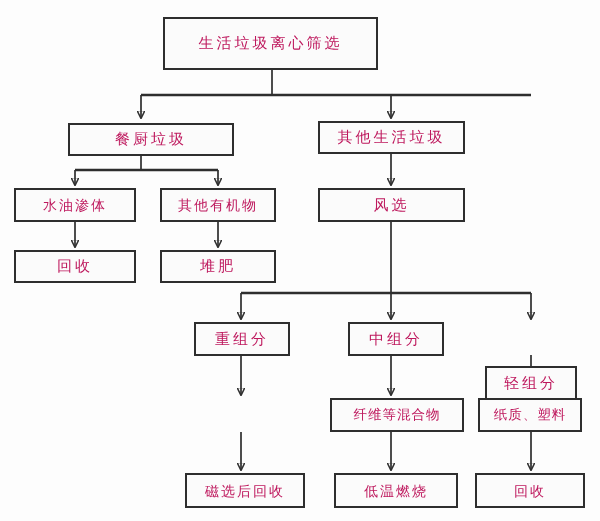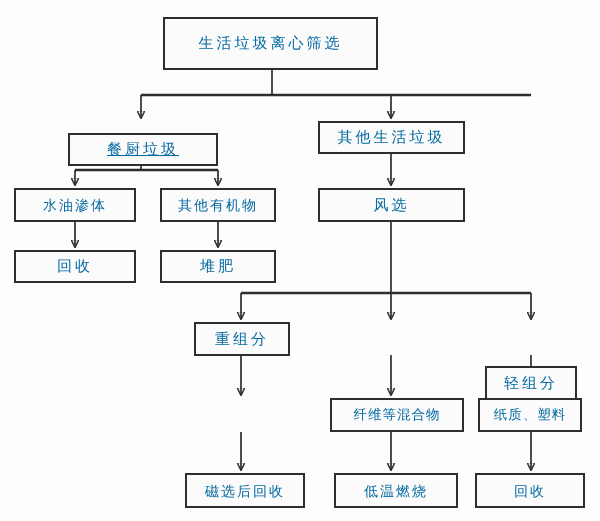--- a/index.html
+++ b/index.html
@@ -18,21 +18,21 @@
     overflow: hidden;
   }
   .node {
     position: absolute;
     box-sizing: border-box;
     border: 1.6px solid #3a3a3a;
     background: #fbfbfb;
     display: flex;
     align-items: center;
     justify-content: center;
-    color: #0369a1;
+    color: #be185d;
     letter-spacing: 2px;
     white-space: nowrap;
     line-height: 1;
     text-align: center;
   }
   .node.thick {
     border-width: 2px;
     border-color: #2e2e2e;
   }
   .node .lbl {
@@ -104,21 +104,21 @@
 
     <line x1="241" y1="432" x2="241" y2="470" marker-end="url(#ah)"></line>
     <line x1="391" y1="432" x2="391" y2="470" marker-end="url(#ah)"></line>
     <line x1="531" y1="432" x2="531" y2="470" marker-end="url(#ah)"></line>
   </svg>
 
   <div class="node thick" style="left:163px; top:17px; width:215px; height:53px;">
     <span class="lbl">生活垃圾离心筛选</span>
   </div>
 
-  <div class="node thick" style="left:68px; top:133px; width:150px; height:33px;text-decoration:underline;">
+  <div class="node thick" style="left:68px; top:123px; width:166px; height:33px;">
     <span class="lbl">餐厨垃圾</span>
   </div>
   <div class="node thick" style="left:318px; top:121px; width:147px; height:33px;">
     <span class="lbl">其他生活垃圾</span>
   </div>
 
   <div class="node thick small" style="left:160px; top:188px; width:116px; height:34px;">
     <span class="lbl">其他有机物</span>
   </div>
   <div class="node thick small" style="left:14px; top:188px; width:122px; height:34px;">
@@ -131,20 +131,23 @@
   <div class="node thick" style="left:14px; top:250px; width:122px; height:33px;">
     <span class="lbl">回收</span>
   </div>
   <div class="node thick" style="left:194px; top:322px; width:96px; height:34px;">
     <span class="lbl">重组分</span>
   </div>
 
   <div class="node thick" style="left:160px; top:250px; width:116px; height:33px;">
     <span class="lbl">堆肥</span>
   </div>
+  <div class="node thick" style="left:348px; top:322px; width:96px; height:34px;">
+    <span class="lbl">中组分</span>
+  </div>
   <div class="node thick" style="left:485px; top:322px; width:92px; height:34px;margin-top:44px;">
     <span class="lbl">轻组分</span>
   </div>
 
   <div class="node thick tiny" style="left:330px; top:398px; width:134px; height:34px;">
     <span class="lbl">纤维等混合物</span>
   </div>
   <div class="node thick tiny" style="left:478px; top:398px; width:104px; height:34px;">
     <span class="lbl">纸质、塑料</span>
   </div>

